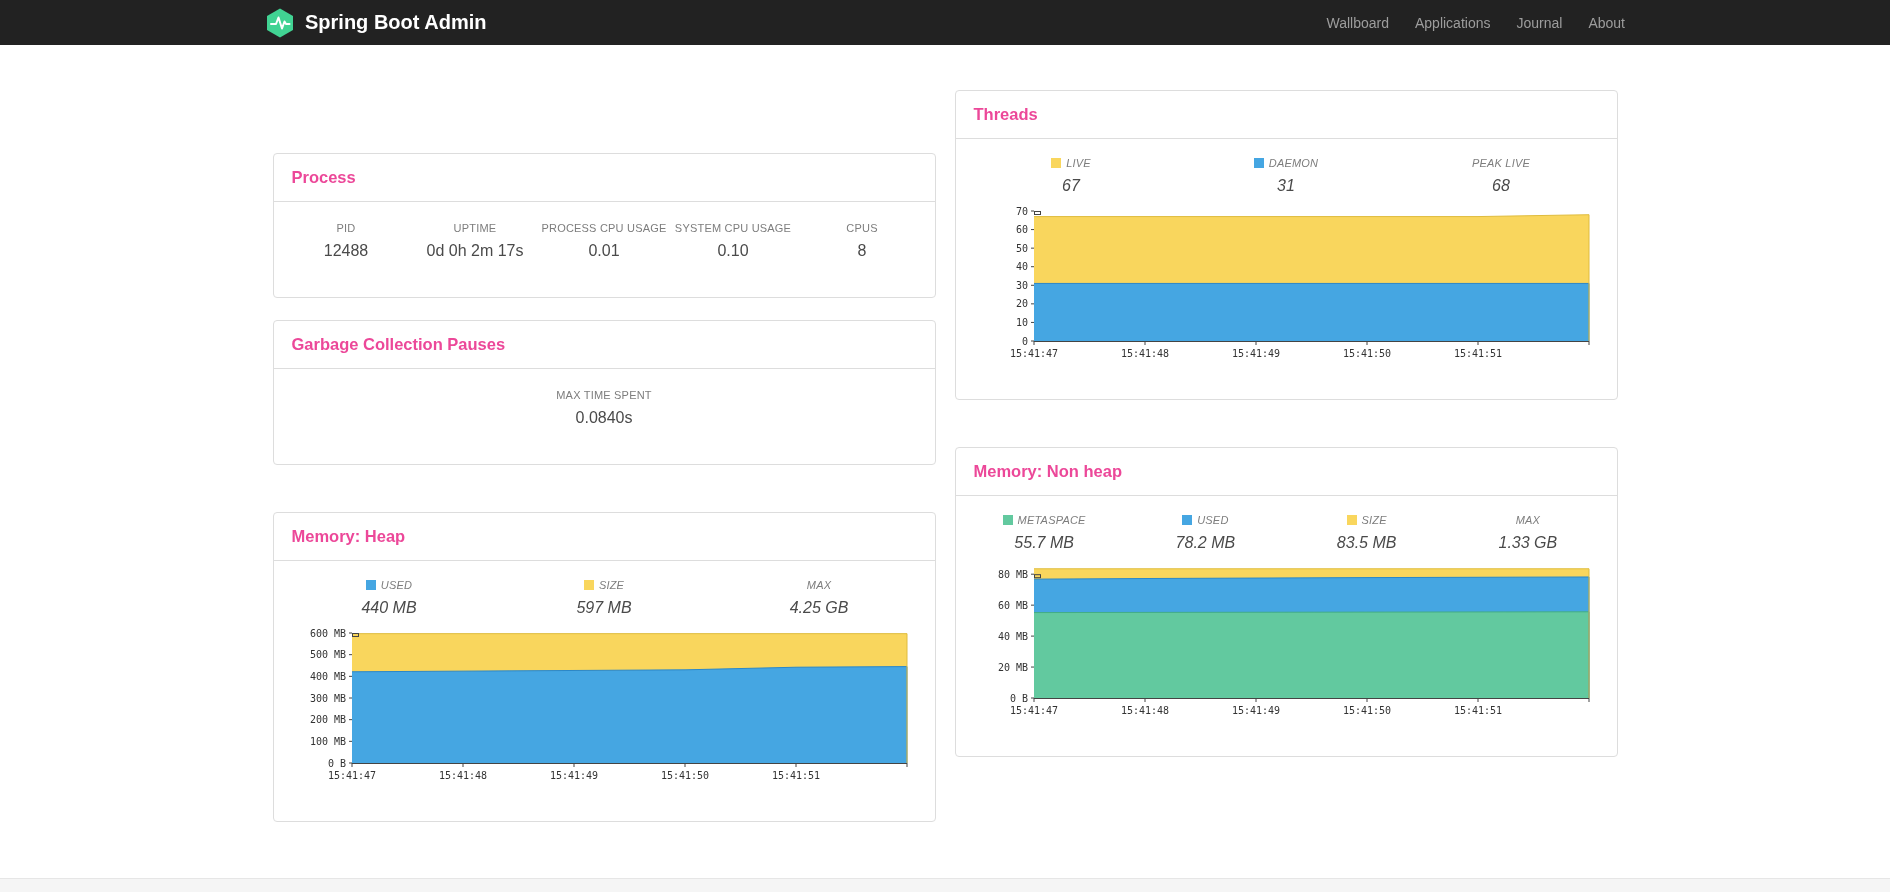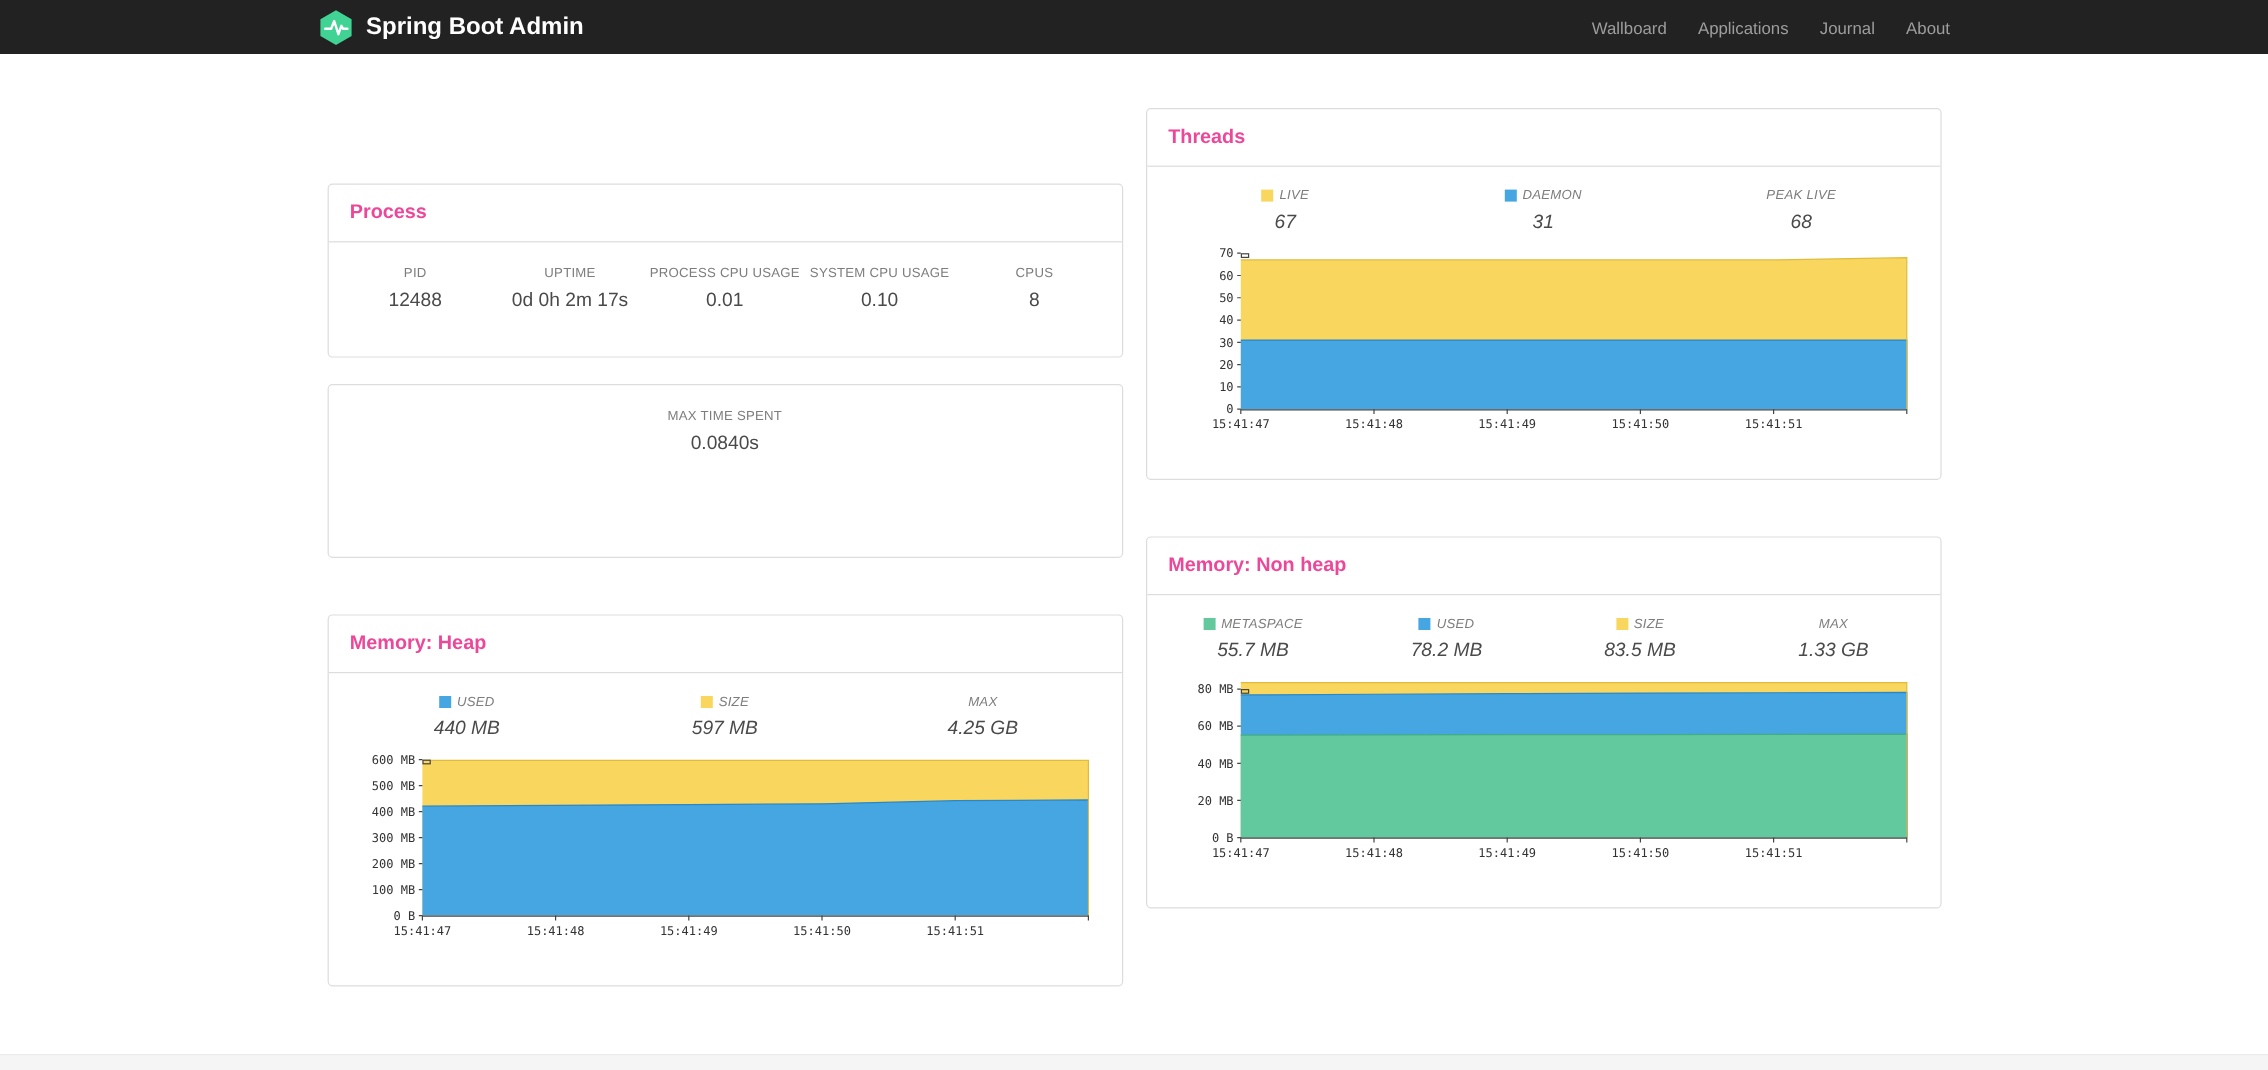--- a/index.html
+++ b/index.html
@@ -95,20 +95,21 @@
         <div class="stat">
           <div class="stat-label">
               <span>CPUS</span>
             </div>
           <div class="stat-value">8</div>
         </div>
       </div>
     </div>
 
     <div class="panel small gc">
+      <div class="panel-heading">Garbage Collection Pauses</div>
       <div class="stats">
         <div class="stat">
           <div class="stat-label">
               <span>MAX TIME SPENT</span>
             </div>
           <div class="stat-value">0.0840s</div>
         </div>
       </div>
     </div>
 

